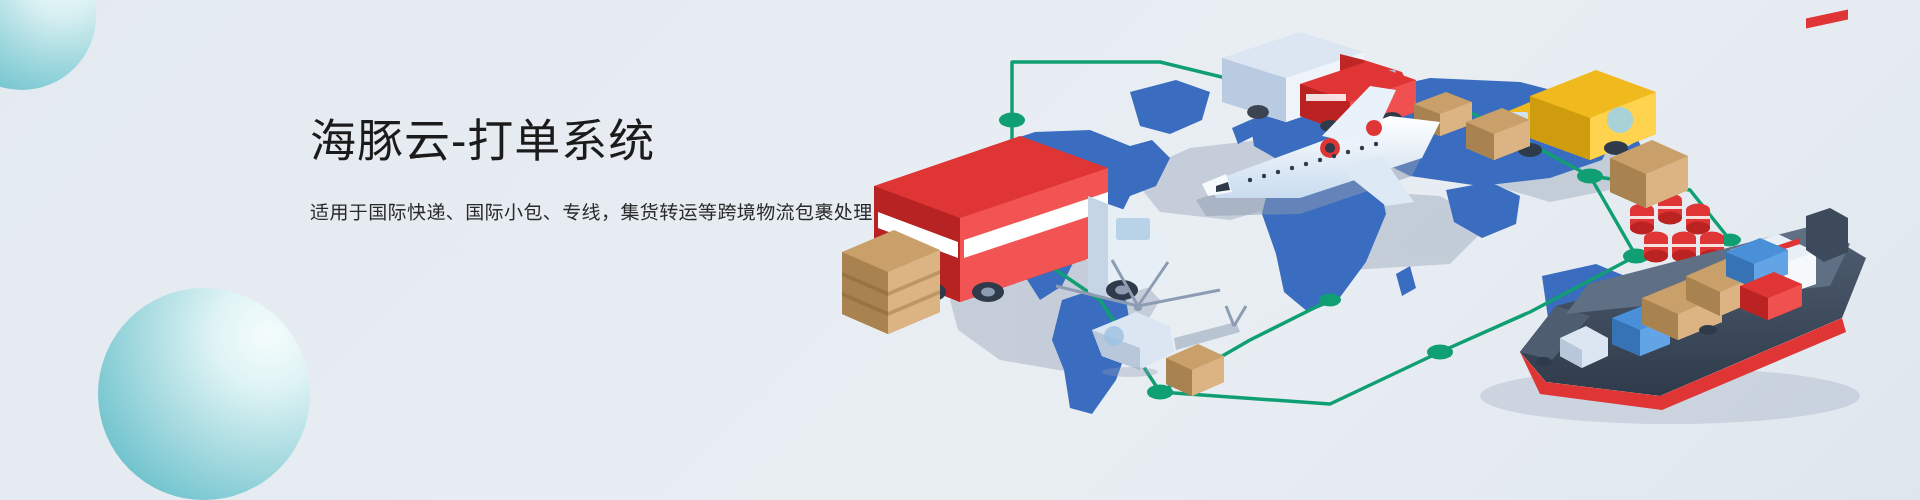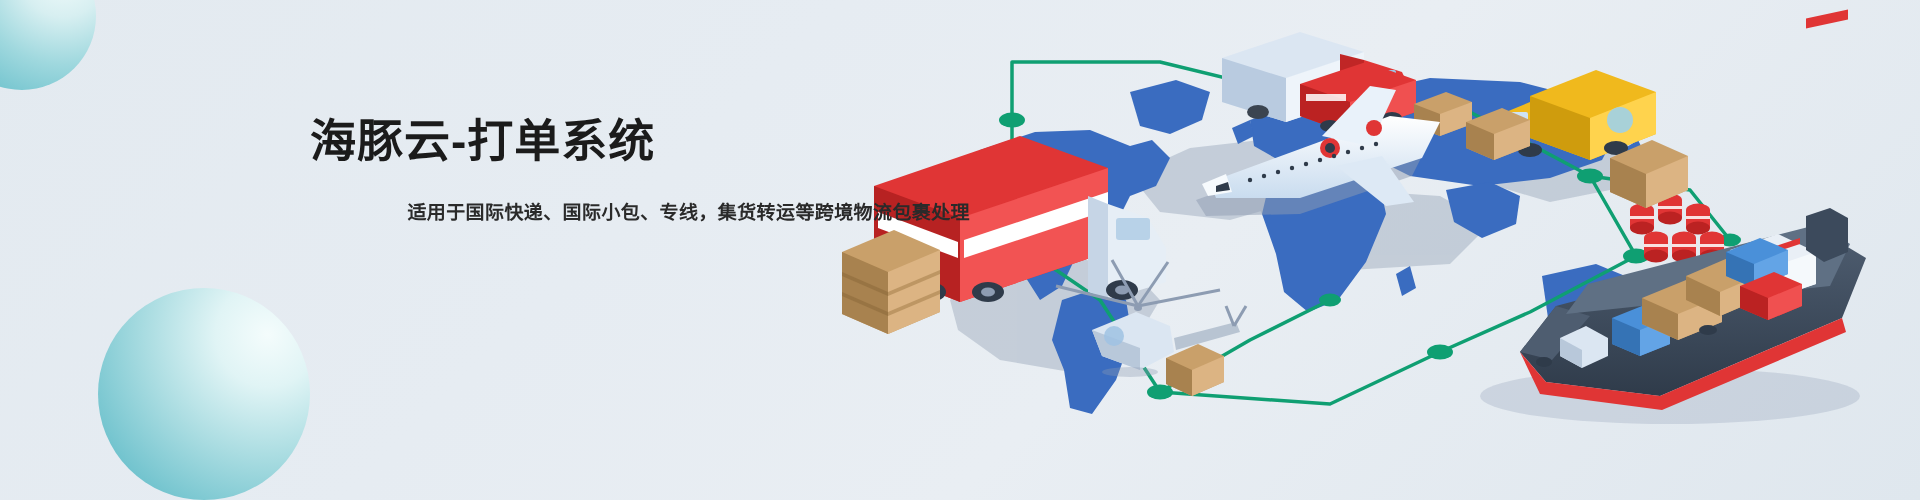--- a/index.html
+++ b/index.html
@@ -46,34 +46,33 @@
     position: absolute;
     left: 310px;
     top: 110px;
     width: 660px;
     z-index: 6;
   }
   .banner-title {
     margin: 0;
     font-size: 46px;
     line-height: 62px;
-    font-weight: 700;
+    font-weight: 400;
     letter-spacing: 1px;
     color: #1b1b1b;
     white-space: nowrap;
   }
   .banner-subtitle {
     margin: 26px 0 0 0;
     font-size: 19px;
     line-height: 30px;
-    font-weight: 700;
+    font-weight: 400;
     letter-spacing: 0.4px;
     color: #2a2a2a;
     white-space: nowrap;
-    text-align: right;
   }
 
   
   .illustration {
     position: absolute;
     right: 0;
     top: 0;
     width: 1090px;
     height: 500px;
     z-index: 3;

